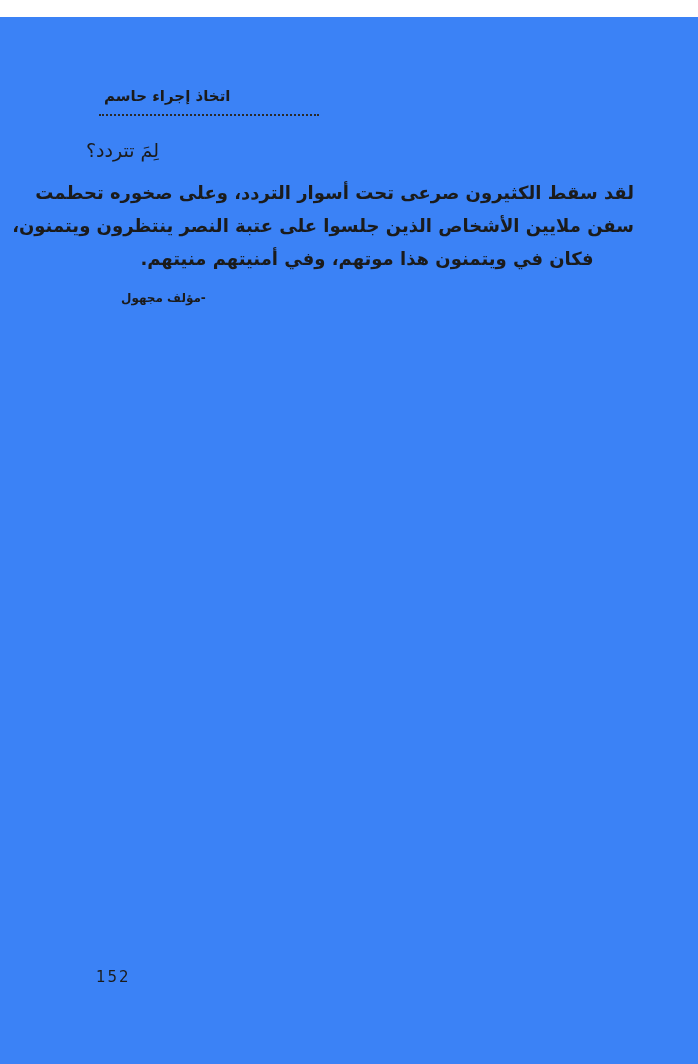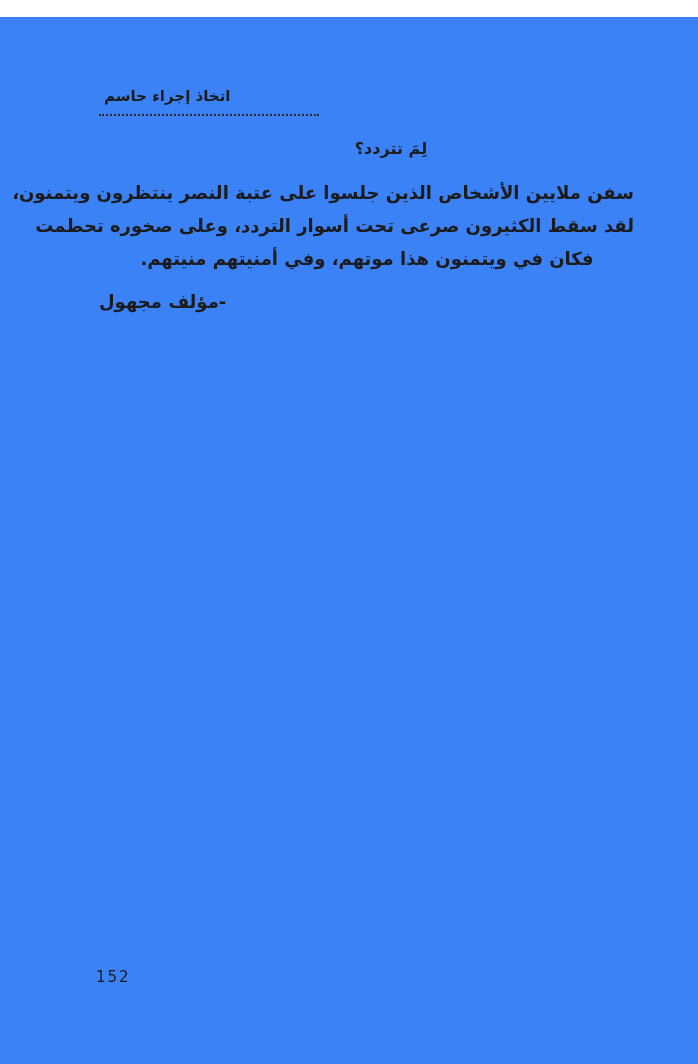--- a/index.html
+++ b/index.html
@@ -33,42 +33,42 @@
     left: 99px;
     width: 220px;
     height: 0;
     border-top: 2px dotted #2a2a2a;
   }
   .quote-title {
     position: absolute;
     top: 122px;
     left: 86px;
     width: 610px;
-    text-align: center;
-    font-size: 16px;
-    font-weight: 700;
+    text-align: left;
+    font-size: 19px;
+    font-weight: 400;
   }
   .quote-body {
     position: absolute;
     top: 159px;
     right: 64px;
     width: 534px;
     text-align: center;
     font-size: 18px;
     font-weight: 700;
     line-height: 33px;
   }
   .quote-line {
     white-space: nowrap;
   }
   .attribution {
     position: absolute;
     top: 274px;
-    left: 99px;
-    font-size: 18px;
+    left: 121px;
+    font-size: 12px;
     font-weight: 700;
     white-space: nowrap;
   }
   .page-number {
     position: absolute;
     top: 951px;
     left: 96px;
     font-size: 15px;
     font-weight: 400;
     letter-spacing: 2px;
@@ -79,22 +79,22 @@
 
 <div class="page">
 
   <div class="running-header">اتخاذ إجراء حاسم</div>
 
   <div class="header-rule"></div>
 
   <div class="quote-title">لِمَ تتردد؟</div>
 
   <div class="quote-body">
+    <div class="quote-line">لقد سقط الكثيرون صرعى تحت أسوار التردد، وعلى صخوره تحطمت</div>
     <div class="quote-line">سفن ملايين الأشخاص الذين جلسوا على عتبة النصر ينتظرون ويتمنون،</div>
-    <div class="quote-line">لقد سقط الكثيرون صرعى تحت أسوار التردد، وعلى صخوره تحطمت</div>
     <div class="quote-line">فكان في ويتمنون هذا موتهم، وفي أمنيتهم منيتهم.</div>
   </div>
 
   <div class="attribution">-مؤلف مجهول</div>
 
   <div class="page-number">152</div>
 
 </div>
 
 </body></html>

